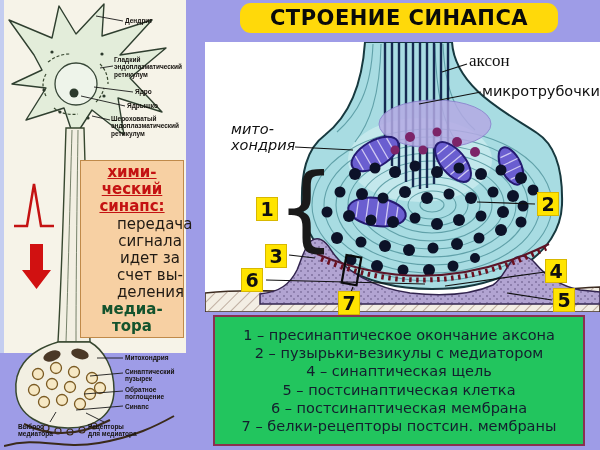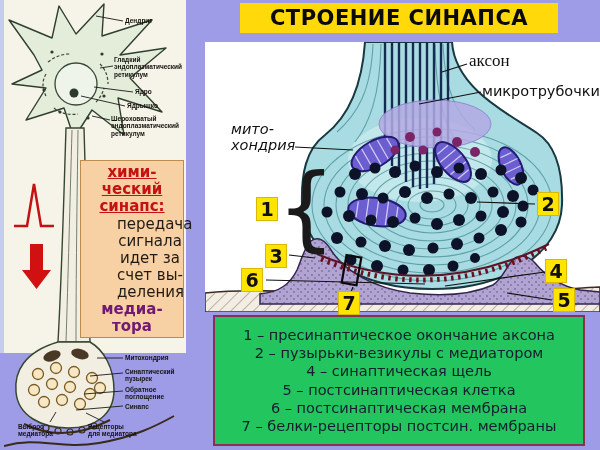--- a/index.html
+++ b/index.html
@@ -12,26 +12,26 @@
   .left-panel svg{position:absolute;left:0;top:0;}
   .lp-label{position:absolute;font-family:"Liberation Sans",sans-serif;
     font-size:6.5px;font-weight:bold;color:#15120e;line-height:1.15;white-space:pre-line;}
 
   .chem-box{position:absolute;left:76px;top:160px;width:104px;height:178px;
     background:#f7d0a3;border:1px solid #c08a4a;box-sizing:border-box;
     text-align:center;padding-top:3px;}
   .chem-head{font-size:15px;font-weight:bold;color:#c41212;text-decoration:underline;
     white-space:pre-line;line-height:1.12;}
   .chem-body{font-size:15px;color:#201a14;white-space:pre-line;line-height:1.13;margin-top:2px;padding-left:36px;}
-  .chem-emph{font-size:15px;font-weight:bold;color:#701a75;white-space:pre-line;line-height:1.1;}
+  .chem-emph{font-size:15px;font-weight:bold;color:#14532d;white-space:pre-line;line-height:1.1;}
 
   
   .title-bar{position:absolute;left:240px;top:3px;width:318px;height:30px;
     background:#ffd90a;display:flex;align-items:center;justify-content:center;
-    font-size:21px;font-weight:bold;color:#0a0a0a;letter-spacing:.5px;}
+    font-size:21px;font-weight:bold;color:#0a0a0a;letter-spacing:.5px;border-radius:11px;}
 
   
   .main-box{position:absolute;left:205px;top:42px;width:395px;height:270px;background:#ffffff;}
   .main-box svg{position:absolute;left:0;top:0;}
   .md-label{position:absolute;color:#101010;white-space:pre-line;line-height:1.08;}
   .lbl-axon{left:264px;top:10px;font-size:17px;font-family:Liberation Serif, serif;}
   .lbl-micro{left:277px;top:42px;font-size:14.5px;}
   .lbl-mito{left:26px;top:80px;font-size:14.5px;font-style:italic;}
   .marker{position:absolute;width:22px;height:24px;background:#ffe400;
     display:flex;align-items:center;justify-content:center;

